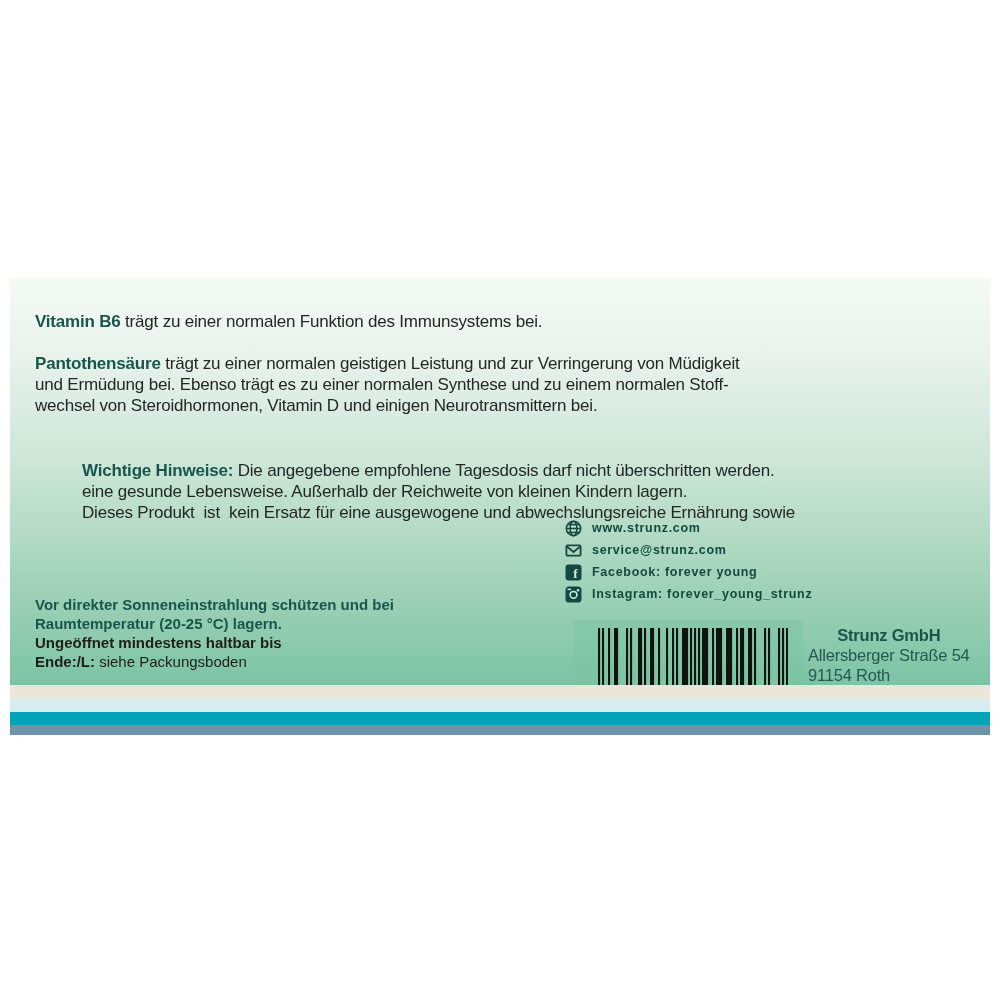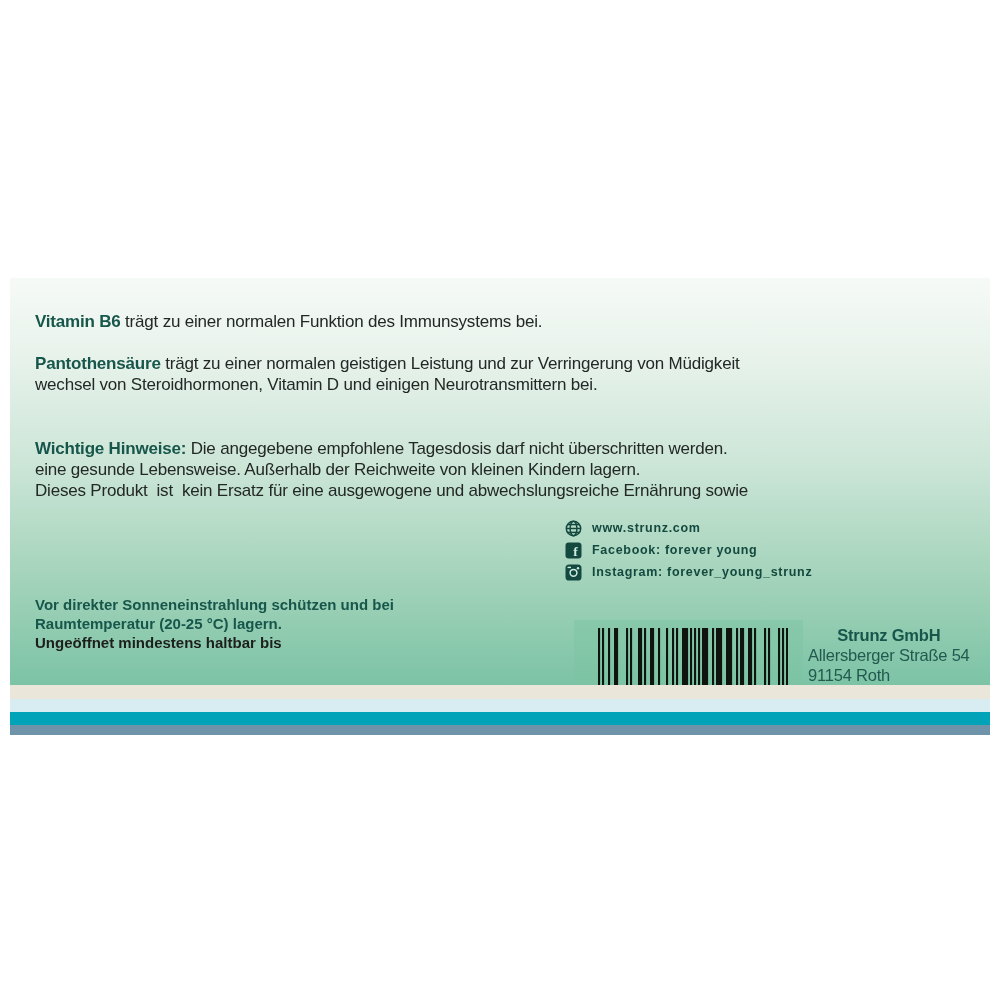--- a/index.html
+++ b/index.html
@@ -58,41 +58,51 @@
 <body style="--heading-green: #17564a; --body-text: #232826; --label-green: #7cc3a5; --stripe-cream: #eae7da; --stripe-lightblue: #d8edf2; --stripe-teal: #00a3b8; --stripe-grayblue: #6f93a8;">
 
 <div class="label-bg"></div>
 
 <div class="para" style="top:311px;">
   <div class="line"><span class="lead">Vitamin B6</span><span> trägt zu einer normalen Funktion des Immunsystems bei.</span></div>
 </div>
 
 <div class="para" style="top:353px;">
   <div class="line"><span class="lead">Pantothensäure</span><span> trägt zu einer normalen geistigen Leistung und zur Verringerung von Müdigkeit</span></div>
+  <div class="line">und Ermüdung bei. Ebenso trägt es zu einer normalen Synthese und zu einem normalen Stoff-</div>
   <div class="line">wechsel von Steroidhormonen, Vitamin D und einigen Neurotransmittern bei.</div>
 </div>
 
-<div class="para" style="top:438px;">
+<div class="para" style="top:460px;margin-left:47px;">
   <div class="line"><span class="lead">Wichtige Hinweise:</span><span> Die angegebene empfohlene Tagesdosis darf nicht überschritten werden.</span></div>
   <div class="line">eine gesunde Lebensweise. Außerhalb der Reichweite von kleinen Kindern lagern.</div>
   <div class="line">Dieses Produkt  ist  kein Ersatz für eine ausgewogene und abwechslungsreiche Ernährung sowie</div>
 </div>
 
 <div class="contact">
   <div class="contact-row">
     <svg class="cicon" viewBox="0 0 17 17">
       <g fill="none" stroke="#14493f" stroke-width="1.5">
         <circle cx="8.5" cy="8.5" r="7.2"></circle>
         <ellipse cx="8.5" cy="8.5" rx="3.4" ry="7.2"></ellipse>
         <line x1="1.3" y1="8.5" x2="15.7" y2="8.5"></line>
         <line x1="2.2" y1="4.6" x2="14.8" y2="4.6"></line>
         <line x1="2.2" y1="12.4" x2="14.8" y2="12.4"></line>
       </g>
     </svg>
     <span class="ctext">www.strunz.com</span>
+  </div>
+  <div class="contact-row">
+    <svg class="cicon" viewBox="0 0 17 17">
+      <g fill="none" stroke="#14493f" stroke-width="1.8">
+        <rect x="1.4" y="3.4" width="14.2" height="10.2" rx="1"></rect>
+        <polyline points="2,4.6 8.5,10 15,4.6"></polyline>
+      </g>
+    </svg>
+    <span class="ctext">service@strunz.com</span>
   </div>
   <div class="contact-row">
     <svg class="cicon" viewBox="0 0 17 17">
       <rect x="0.5" y="0.5" width="16" height="16" rx="3.2" fill="#14493f"></rect>
       <text x="10.6" y="14.2" text-anchor="middle" font-family="Liberation Serif,serif" font-weight="bold" font-size="13.5" fill="#cdeadd">f</text>
     </svg>
     <span class="ctext">Facebook: forever young</span>
   </div>
   <div class="contact-row">
     <svg class="cicon" viewBox="0 0 17 17">
@@ -102,20 +112,21 @@
       <line x1="2.5" y1="3.4" x2="6" y2="3.4" stroke="#cdeadd" stroke-width="1.4"></line>
     </svg>
     <span class="ctext">Instagram: forever_young_strunz</span>
   </div>
 </div>
 
 <div class="storage">
   <div class="line green">Vor direkter Sonneneinstrahlung schützen und bei</div>
   <div class="line green">Raumtemperatur (20-25 °C) lagern.</div>
   <div class="line black">Ungeöffnet mindestens haltbar bis</div>
+  <div class="line black"><span>Ende:/L:</span><span class="reg"> siehe Packungsboden</span></div>
 </div>
 
 <div class="barcode-box">
   <svg class="barcode-svg" width="190" height="98" viewBox="0 0 95 49" preserveAspectRatio="none">
       <rect x="0" y="0" width="1.05" height="44" fill="#10140f"></rect>
       <rect x="2" y="0" width="1.05" height="44" fill="#10140f"></rect>
       <rect x="5" y="0" width="1.05" height="36" fill="#10140f"></rect>
       <rect x="8" y="0" width="1.05" height="36" fill="#10140f"></rect>
       <rect x="9" y="0" width="1.05" height="36" fill="#10140f"></rect>
       <rect x="14" y="0" width="1.05" height="36" fill="#10140f"></rect>

